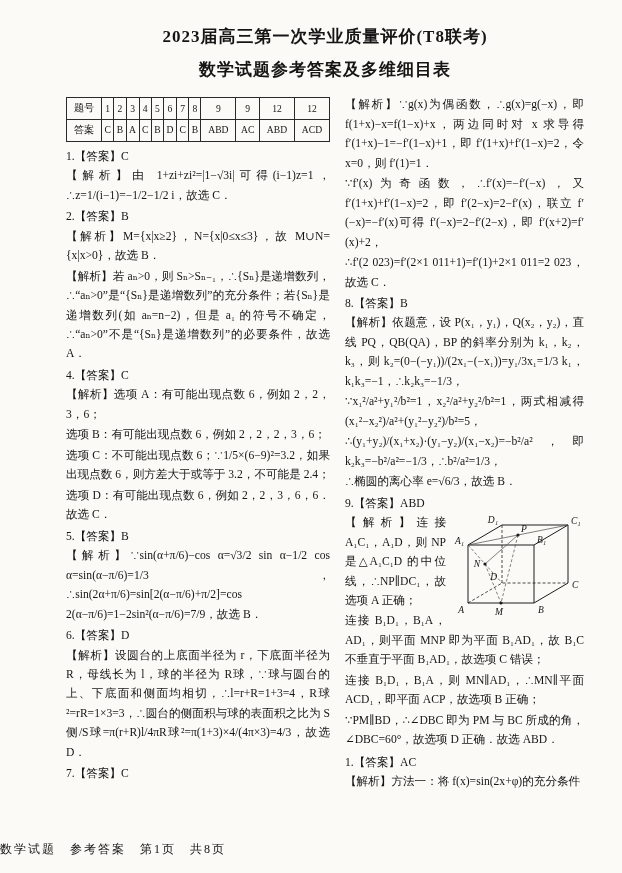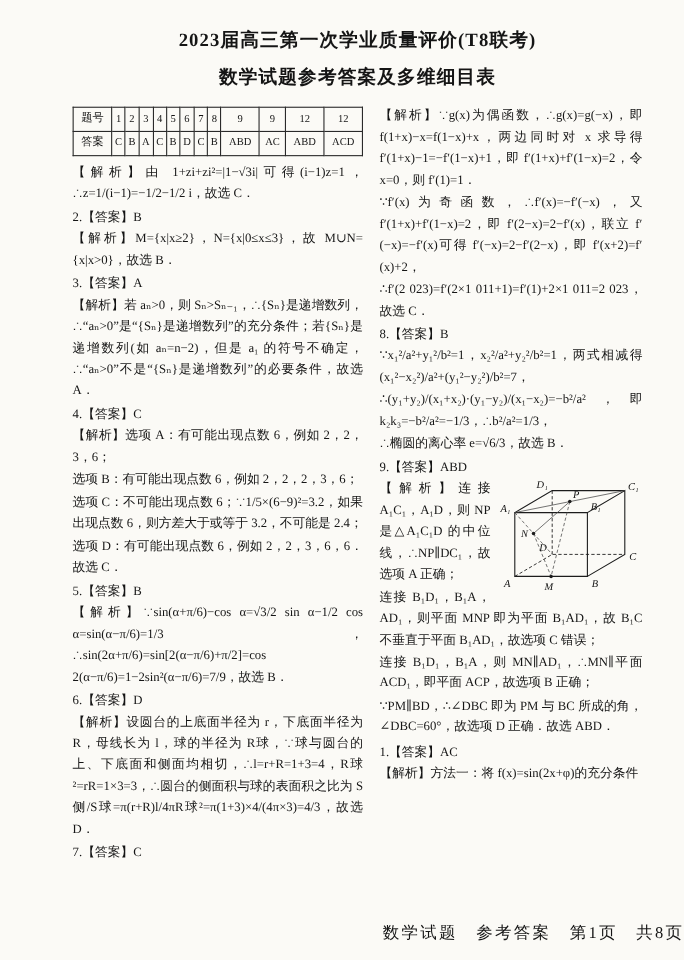--- a/index.html
+++ b/index.html
@@ -24,21 +24,21 @@
   .col.right{flex:1;min-width:0;}
   table.anskey{border-collapse:collapse;width:100%;margin:2px 0 5px 0;}
   table.anskey td{border:1px solid #2a2a2a;text-align:center;font-size:9.6px;padding:4px 0;line-height:1.25;font-family:"Liberation Serif",serif;}
   table.anskey td.h{font-size:10.2px;}
   p.ans{margin:2px 0 0 0;}
   p.exp{margin:0 0 1px 0;}
   .blabel{font-weight:normal;}
   .fig{float:right;width:132px;height:104px;margin:2px 0 2px 6px;}
   .fig text{font-size:9.5px;font-style:italic;fill:#141414;}
   .q9wrap:after{content:"";display:block;clear:both;}
-  .footer{position:absolute;left:0;right:0;bottom:15px;text-align:right;font-size:15px;letter-spacing:2px;}
+  .footer{position:absolute;left:0;right:0;bottom:15px;text-align:left;font-size:12px;letter-spacing:2px;}
 </style>
 </head>
 <body>
 
 <div class="page">
 
   <div class="title">2023届高三第一次学业质量评价(T8联考)</div>
   <div class="title">数学试题参考答案及多维细目表</div>
 
   <div class="cols">
@@ -73,26 +73,26 @@
           <td>C</td>
           <td>B</td>
           <td>ABD</td>
           <td>AC</td>
           <td>ABD</td>
           <td>ACD</td>
         </tr>
       </tbody>
         </table>
 
+      <p class="ans"><span>1.</span><span class="blabel">【答案】</span><span>C</span></p>
       <p class="exp"><span class="blabel">【解析】</span><span>由 1+zi+zi²=|1−√3i|可得(i−1)z=1，∴z=1/(i−1)=−1/2−1/2 i，故选 C．</span></p>
 
       <p class="ans"><span>2.</span><span class="blabel">【答案】</span><span>B</span></p>
       <p class="exp"><span class="blabel">【解析】</span><span>M={x|x≥2}，N={x|0≤x≤3}，故 M∪N={x|x&gt;0}，故选 B．</span></p>
 
-      <p class="ans"><span>3.</span><span class="blabel">【答案】</span><span>A</span></p>
       <p class="exp"><span class="blabel">【解析】</span><span>若 aₙ&gt;0，则 Sₙ&gt;Sₙ₋₁，∴{Sₙ}是递增数列，∴“aₙ&gt;0”是“{Sₙ}是递增数列”的充分条件；若{Sₙ}是递增数列(如 aₙ=n−2)，但是 a₁ 的符号不确定，∴“aₙ&gt;0”不是“{Sₙ}是递增数列”的必要条件，故选 A．</span></p>
 
       <p class="ans"><span>4.</span><span class="blabel">【答案】</span><span>C</span></p>
       <p class="exp"><span class="blabel">【解析】</span><span>选项 A：有可能出现点数 6，例如 2，2，3，6；</span></p>
       <p class="exp"><span>选项 B：有可能出现点数 6，例如 2，2，2，3，6；</span></p>
       <p class="exp"><span>选项 C：不可能出现点数 6；∵1/5×(6−9)²=3.2，如果出现点数 6，则方差大于或等于 3.2，不可能是 2.4；</span></p>
       <p class="exp"><span>选项 D：有可能出现点数 6，例如 2，2，3，6，6．故选 C．</span></p>
 
       <p class="ans"><span>5.</span><span class="blabel">【答案】</span><span>B</span></p>
       <p class="exp"><span class="blabel">【解析】</span><span>∵sin(α+π/6)−cos α=√3/2 sin α−1/2 cos α=sin(α−π/6)=1/3，∴sin(2α+π/6)=sin[2(α−π/6)+π/2]=cos 2(α−π/6)=1−2sin²(α−π/6)=7/9，故选 B．</span></p>
@@ -104,21 +104,22 @@
 
     </div>
 
     <div class="col right">
 
       <p class="exp"><span class="blabel">【解析】</span><span>∵g(x)为偶函数，∴g(x)=g(−x)，即 f(1+x)−x=f(1−x)+x，两边同时对 x 求导得 f′(1+x)−1=−f′(1−x)+1，即 f′(1+x)+f′(1−x)=2，令 x=0，则 f′(1)=1．</span></p>
       <p class="exp"><span>∵f′(x)为奇函数，∴f′(x)=−f′(−x)，又 f′(1+x)+f′(1−x)=2，即 f′(2−x)=2−f′(x)，联立 f′(−x)=−f′(x)可得 f′(−x)=2−f′(2−x)，即 f′(x+2)=f′(x)+2，</span></p>
       <p class="exp"><span>∴f′(2 023)=f′(2×1 011+1)=f′(1)+2×1 011=2 023，故选 C．</span></p>
 
       <p class="ans"><span>8.</span><span class="blabel">【答案】</span><span>B</span></p>
-      <p class="exp"><span>∵x₁²/a²+y₁²/b²=1，x₂²/a²+y₂²/b²=1，两式相减得(x₁²−x₂²)/a²+(y₁²−y₂²)/b²=7，</span></p>
+      <p class="exp"><span class="blabel">【解析】</span><span>依题意，设 P(x₁，y₁)，Q(x₂，y₂)，直线 PQ，QB(QA)，BP 的斜率分别为 k₁，k₂，k₃，则 k₂=(0−(−y₁))/(2x₁−(−x₁))=y₁/3x₁=1/3 k₁，k₁k₃=−1，∴k₂k₃=−1/3，</span></p>
+      <p class="exp"><span>∵x₁²/a²+y₁²/b²=1，x₂²/a²+y₂²/b²=1，两式相减得(x₁²−x₂²)/a²+(y₁²−y₂²)/b²=5，</span></p>
       <p class="exp"><span>∴(y₁+y₂)/(x₁+x₂)·(y₁−y₂)/(x₁−x₂)=−b²/a²，即 k₂k₃=−b²/a²=−1/3，∴b²/a²=1/3，</span></p>
       <p class="exp"><span>∴椭圆的离心率 e=√6/3，故选 B．</span></p>
 
       <p class="ans"><span>9.</span><span class="blabel">【答案】</span><span>ABD</span></p>
 
       <div class="q9wrap">
         <svg class="fig" viewBox="0 0 132 104" xmlns="http://www.w3.org/2000/svg">
           <g stroke="#1c1c1c" stroke-width="1" fill="none">
             <path d="M16,88 L82,88 L82,30 L16,30 Z"></path>
             <path d="M82,88 L116,68 L116,10 L82,30"></path>

